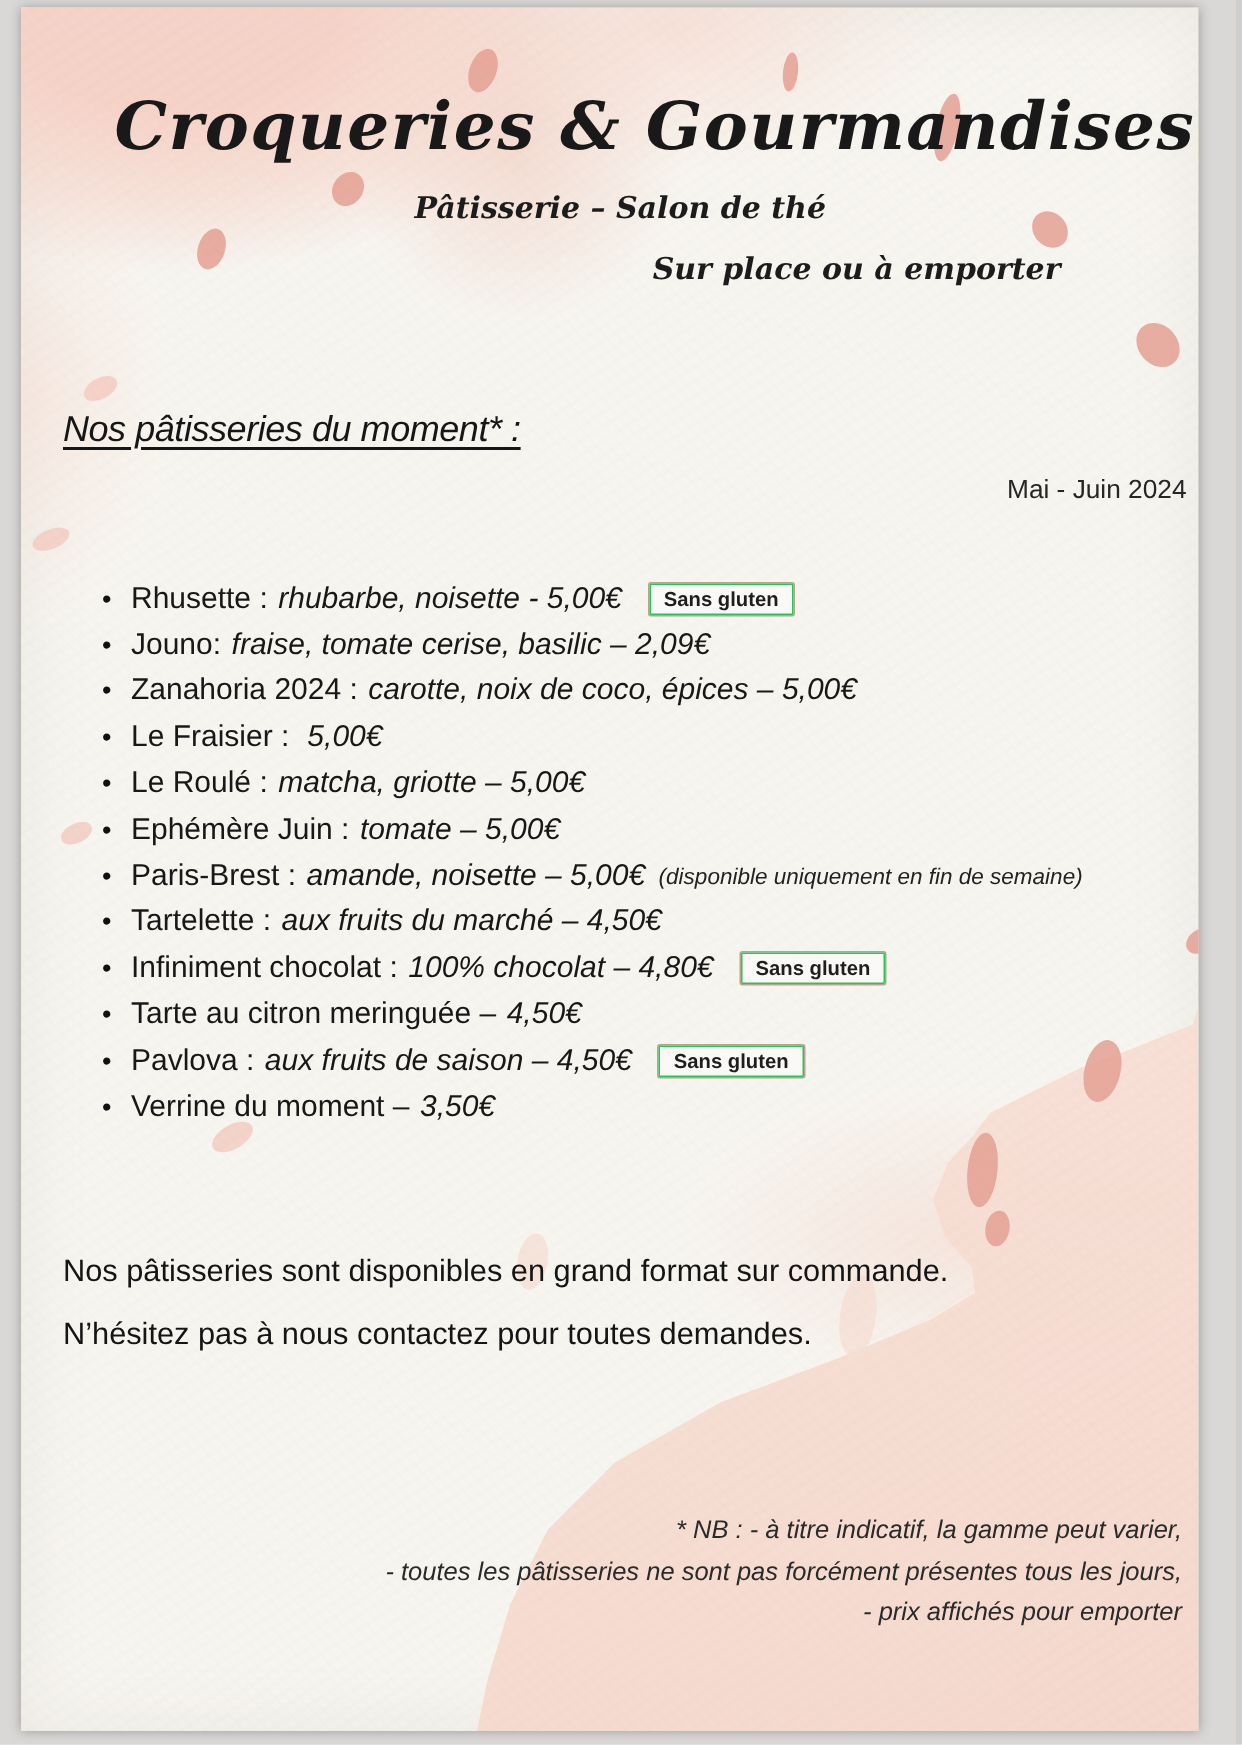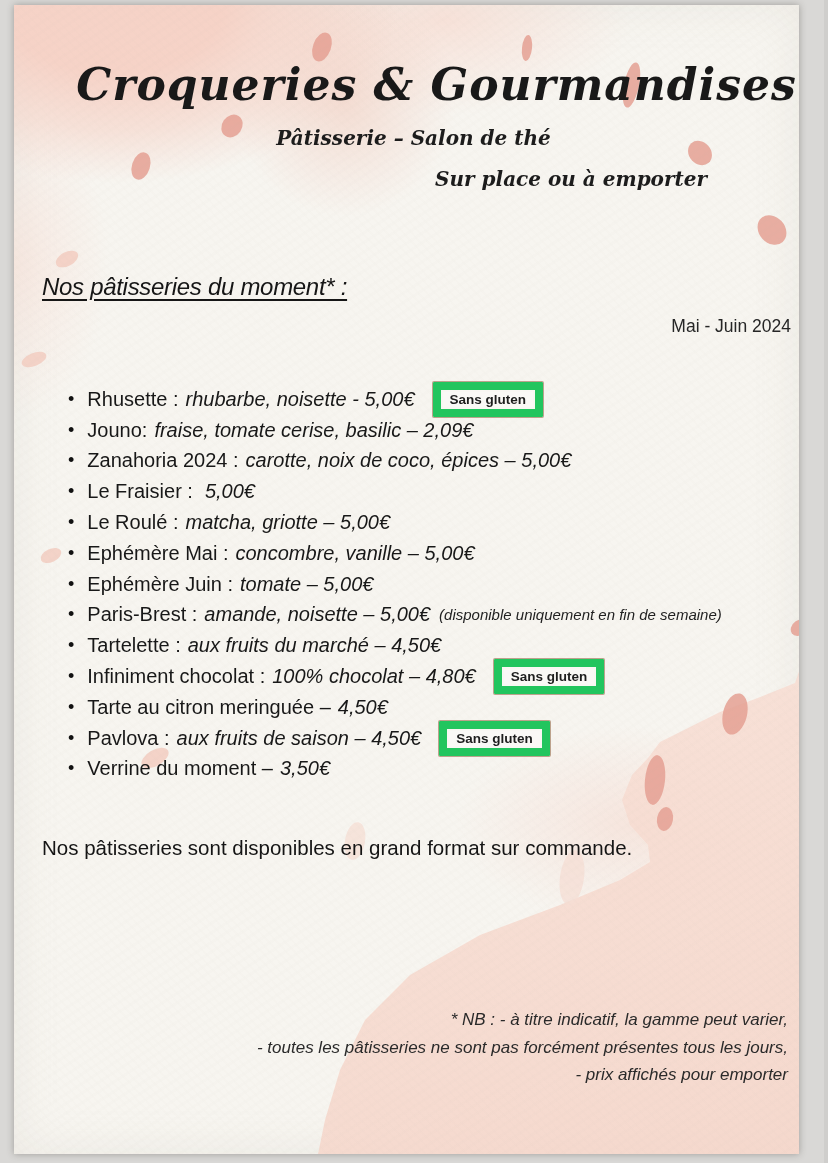--- a/index.html
+++ b/index.html
@@ -44,21 +44,21 @@
   .heading{position:absolute;left:28px;top:268px;font-size:24px;font-style:italic;color:#161616;
     text-decoration:underline;text-underline-offset:4px;letter-spacing:-0.3px;}
   .period{position:absolute;right:8px;top:311px;font-size:17.5px;color:#262626;}
   ul.menu{position:absolute;left:54px;top:379px;margin:0;padding:0;list-style:none;}
   ul.menu li{height:30.8px;display:flex;align-items:center;font-size:20px;color:#181818;white-space:nowrap;}
   ul.menu li::before{content:"•";margin-right:13px;font-size:18px;color:#111;}
   .iname{font-style:normal;}
   .idesc{font-style:italic;margin-left:7px;text-align:right;}
   .inote{font-style:italic;font-size:15px;margin-left:9px;color:#222;}
   .badge{margin-left:18px;padding:2px 9px;font-size:13.5px;font-weight:bold;color:#1e1e1e;
-    border:8px solid #22c55e;border-radius:1px;background:rgba(250,249,246,.92);
+    border:1px solid #22c55e;border-radius:1px;background:rgba(250,249,246,.92);
     box-shadow:inset 0 0 0 2px #f9f7f3, 0 0 0 1px rgba(140,95,60,.55);font-style:normal;}
   .info1{position:absolute;left:28px;top:831px;font-size:20.5px;color:#151515;}
   .info2{position:absolute;left:28px;top:873px;font-size:20.5px;color:#151515;}
   .footnote{position:absolute;right:11px;top:1001px;text-align:right;font-style:italic;
     font-size:17px;line-height:27.5px;color:#2a2a2a;}
 </style>
 </head>
 <body>
 
 <div class="stage">
@@ -110,24 +110,20 @@
       </li>
       <li>
         <span class="iname">Le Fraisier :</span>
         <span class="idesc" style="margin-left:12px;">5,00€</span>
       </li>
       <li>
         <span class="iname">Le Roulé :</span>
         <span class="idesc" style="">matcha, griotte – 5,00€</span>
       </li>
       <li>
-        <span class="iname">Ephémère Mai :</span>
-        <span class="idesc">concombre, vanille – 5,00€</span>
-      </li>
-      <li>
         <span class="iname">Ephémère Juin :</span>
         <span class="idesc">tomate – 5,00€</span>
       </li>
       <li>
         <span class="iname">Paris-Brest :</span>
         <span class="idesc">amande, noisette – 5,00€</span>
         <span class="inote">(disponible uniquement en fin de semaine)</span>
       </li>
       <li>
         <span class="iname">Tartelette :</span>
@@ -147,20 +143,21 @@
         <span class="idesc">aux fruits de saison – 4,50€</span>
         <span class="badge">Sans gluten</span>
       </li>
       <li>
         <span class="iname">Verrine du moment –</span>
         <span class="idesc">3,50€</span>
       </li>
     </ul>
 
     <div class="info1">Nos pâtisseries sont disponibles en grand format sur commande.</div>
+    <div class="info2">N’hésitez pas à nous contactez pour toutes demandes.</div>
 
     <div class="footnote">
       <div>* NB : - à titre indicatif, la gamme peut varier,</div>
       <div>- toutes les pâtisseries ne sont pas forcément présentes tous les jours,</div>
       <div>- prix affichés pour emporter</div>
     </div>
   </div>
 </div>
 
 </body></html>

